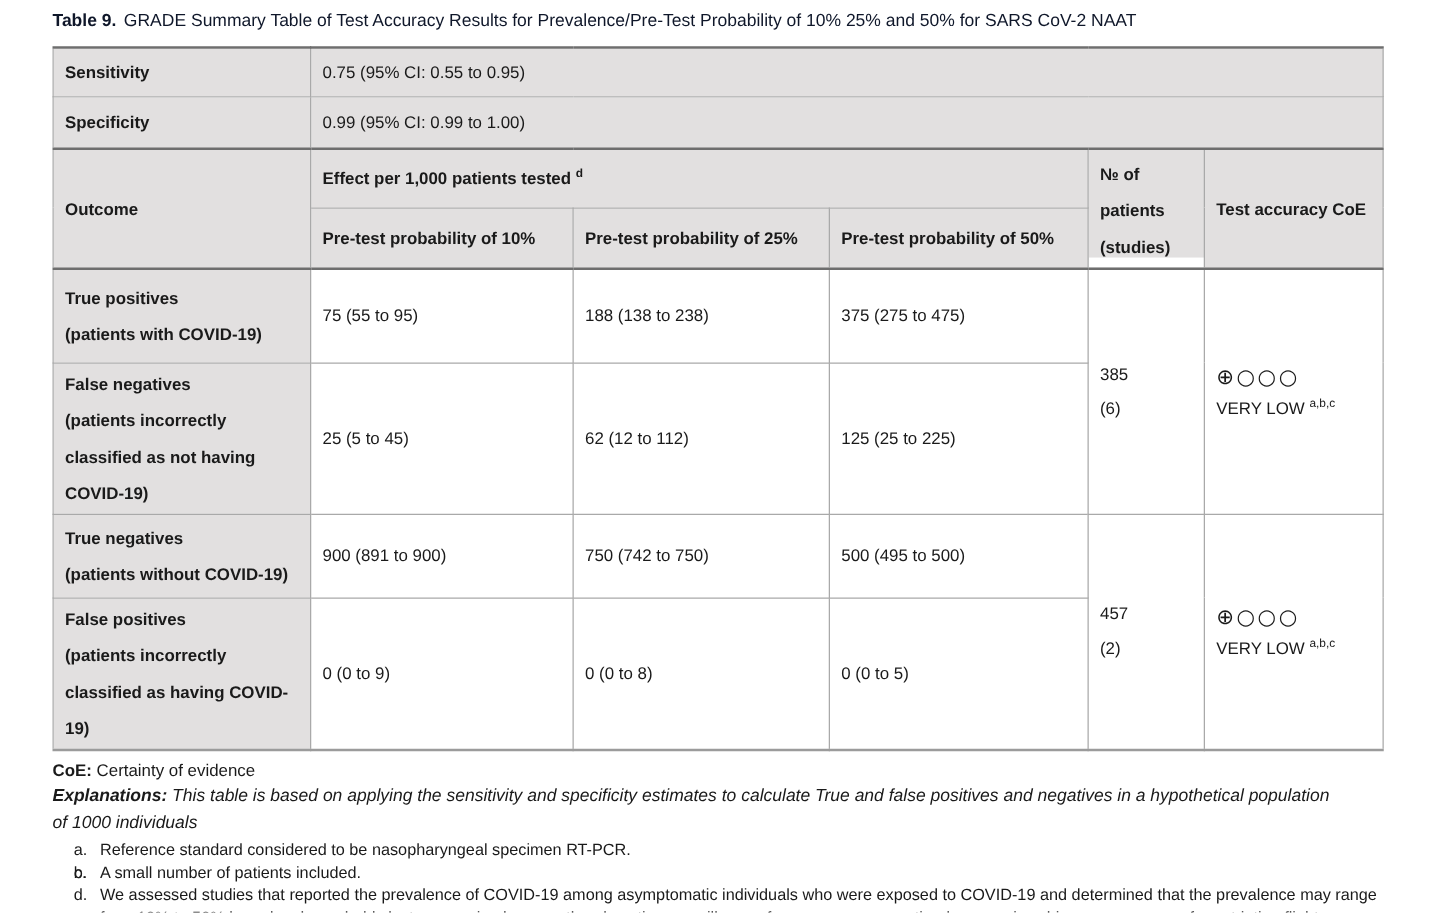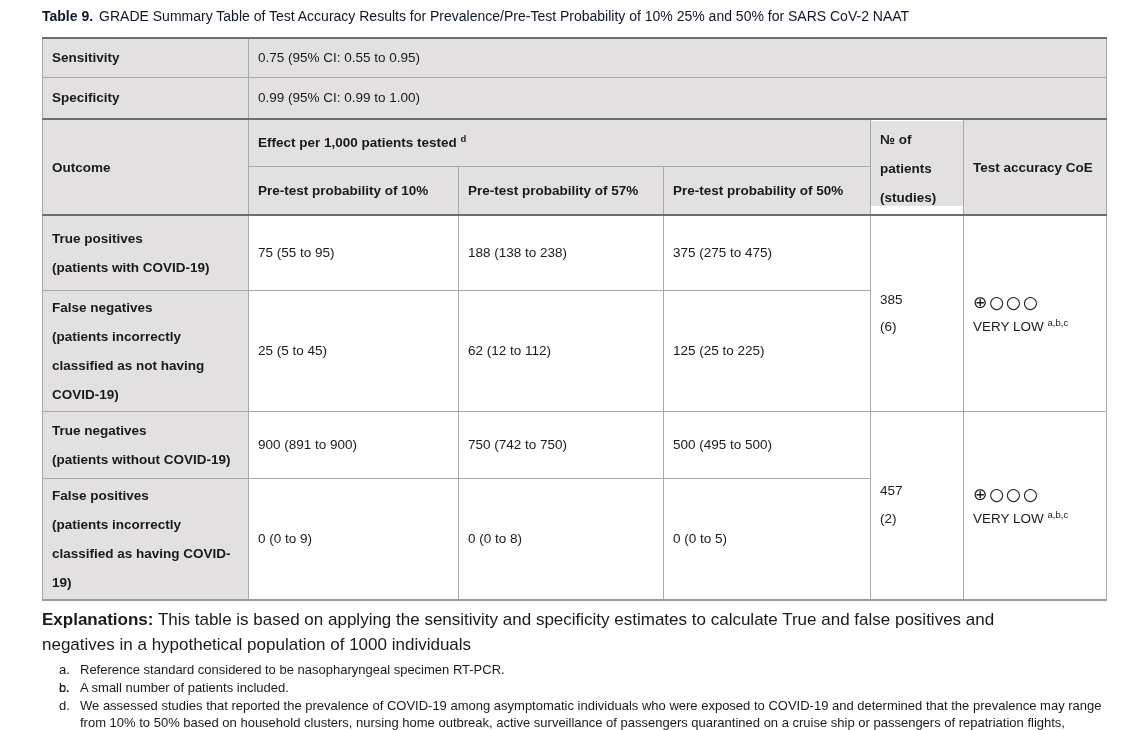--- a/index.html
+++ b/index.html
@@ -41,21 +41,21 @@
     vertical-align:top;padding-top:5px;
     background:linear-gradient(to bottom,var(--cell-gray) calc(100% - 8px),#ffffff calc(100% - 8px));
   }
   sup{font-size:9.5px;line-height:0;}
   .coe-symbols{font-size:17px;letter-spacing:2px;line-height:1.55;font-family:"DejaVu Sans",sans-serif;}
   .coe-rating{line-height:1.6;}
   .num-cell div{line-height:2.05;}
 
   .footer{margin-top:6px;}
   .coe-note{font-size:13.5px;line-height:1.45;}
-  .explanations{font-size:17px;line-height:1.5;max-width:1022px;}
+  .explanations{font-size:14px;line-height:1.5;max-width:1022px;font-style:italic;}
   .footnotes{margin-top:3px;max-width:1060px;}
   .fn{position:relative;padding-left:38px;font-size:13px;line-height:1.38;}
   .fn .fn-marker{position:absolute;left:17px;}
 </style>
 </head>
 <body>
 
 <p class="title"><span class="tlabel">Table 9.</span><span>GRADE Summary Table of Test Accuracy Results for Prevalence/Pre-Test Probability of 10% 25% and 50% for SARS CoV-2 NAAT</span></p>
 
 <table class="grade">
@@ -84,21 +84,21 @@
     <th class="gray" colspan="3"><span class="b">Effect per 1,000 patients tested</span> <sup class="b">d</sup></th>
     <th class="patients-head b" rowspan="2">
       <div>№ of patients</div>
       <div>(studies)</div>
     </th>
     <th class="gray b" rowspan="2">Test accuracy CoE</th>
   </tr>
 
   <tr class="h43">
     <th class="gray b">Pre-test probability of 10%</th>
-    <th class="gray b">Pre-test probability of 57%</th>
+    <th class="gray b">Pre-test probability of 25%</th>
     <th class="gray b">Pre-test probability of 50%</th>
   </tr>
 
   <tr class="h75 rule">
     <td class="gray">
       <div class="b">True positives</div>
       <div class="b">(patients with COVID-19)</div>
     </td>
     <td>75 (55 to 95)</td>
     <td>188 (138 to 238)</td>
@@ -147,20 +147,21 @@
       <div class="b">(patients incorrectly classified as having COVID-19)</div>
     </td>
     <td>0 (0 to 9)</td>
     <td>0 (0 to 8)</td>
     <td>0 (0 to 5)</td>
   </tr>
 </tbody>
   </table>
 
 <div class="footer">
+  <p class="coe-note"><span class="b">CoE:</span> <span>Certainty of evidence</span></p>
   <p class="explanations"><span class="b">Explanations:</span> <span>This table is based on applying the sensitivity and specificity estimates to calculate True and false positives and negatives in a hypothetical population of 1000 individuals</span></p>
 
   <div class="footnotes">
     <div class="fn"><span class="fn-marker">a.</span><span class="fn-text">Reference standard considered to be nasopharyngeal specimen RT-PCR.</span></div>
     <div class="fn"><span class="fn-marker">b.</span></div>
     <div class="fn"><span class="fn-marker">c.</span><span class="fn-text">A small number of patients included.</span></div>
     <div class="fn"><span class="fn-marker">d.</span><span class="fn-text">We assessed studies that reported the prevalence of COVID-19 among asymptomatic individuals who were exposed to COVID-19 and determined that the prevalence may range from 10% to 50% based on household clusters, nursing home outbreak, active surveillance of passengers quarantined on a cruise ship or passengers of repatriation flights, hospital employees with close contact with COVID-19 positive patients and customers and employees of a restaurant that had a COVID-19 outbreak</span></div>
   </div>
 </div>
 

